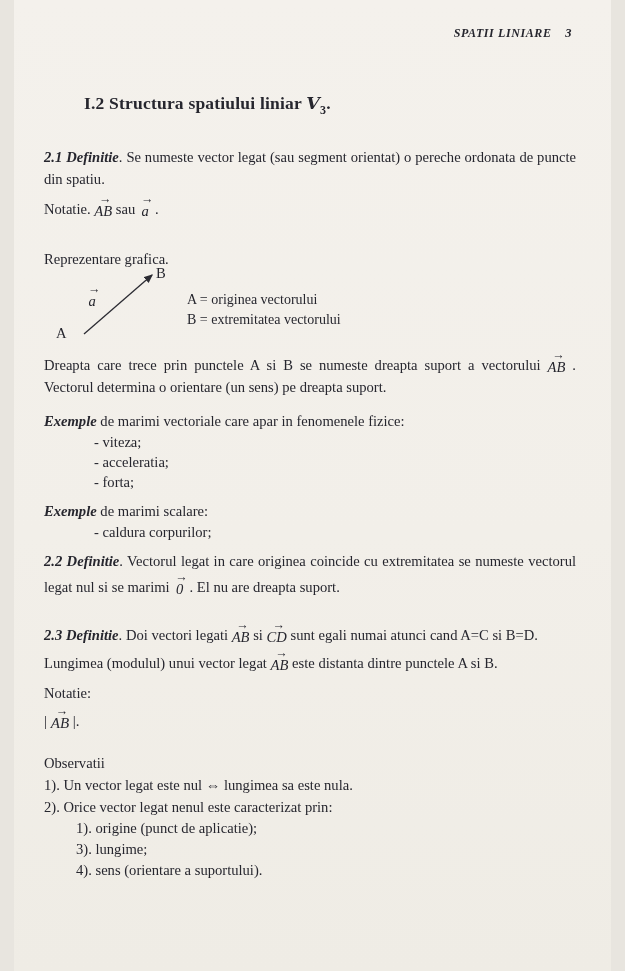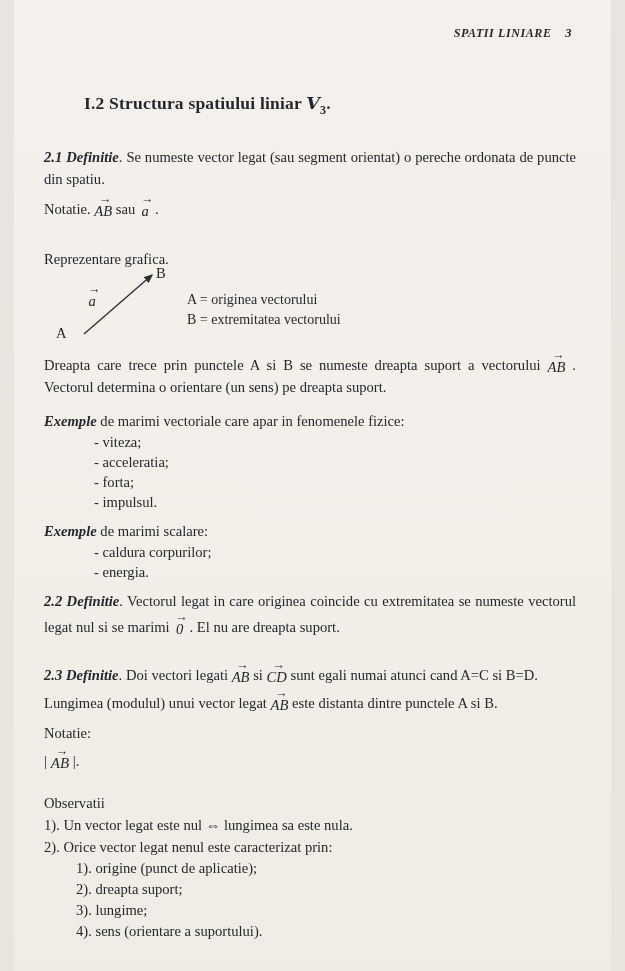--- a/index.html
+++ b/index.html
@@ -104,47 +104,44 @@
   </div>
 
   <p class="para-dreapta just"><span>Dreapta care trece prin punctele A si B se numeste </span><span class="u">dreapta suport</span><span> a vectorului </span><span class="vec"><span class="arr">→</span><span class="base">AB</span></span><span> . Vectorul determina o orientare (un sens) pe dreapta suport.</span></p>
 
   <div class="examples">
     <p class="ex-head"><span class="lead">Exemple</span><span> de marimi vectoriale care apar in fenomenele fizice:</span></p>
     <div class="ex-list">
       <div>- viteza;</div>
       <div>- acceleratia;</div>
       <div>- forta;</div>
-      <div>- impulsul.</div>
     </div>
   </div>
 
   <div class="examples second">
     <p class="ex-head"><span class="lead">Exemple</span><span> de marimi scalare:</span></p>
     <div class="ex-list">
       <div>- caldura corpurilor;</div>
-      <div>- energia.</div>
     </div>
   </div>
 
   <p class="def22 just"><span class="lead">2.2 Definitie</span><span>. Vectorul legat in care originea coincide cu extremitatea se numeste vectorul legat </span><span class="u">nul</span><span> si se marimi </span><span class="vec"><span class="arr">→</span><span class="base">0</span></span><span> . El nu are dreapta suport.</span></p>
 
   <p class="def23"><span class="lead">2.3 Definitie</span><span>. Doi vectori legati </span><span class="vec"><span class="arr">→</span><span class="base">AB</span></span><span> si </span><span class="vec"><span class="arr">→</span><span class="base">CD</span></span><span> sunt egali numai atunci cand A=C si B=D.</span></p>
 
   <p class="para-lungimea"><span class="u">Lungimea</span><span> </span><span class="u">(modulul)</span><span> unui vector legat </span><span class="vec"><span class="arr">→</span><span class="base">AB</span></span><span> este distanta dintre punctele A si B.</span></p>
 
   <p class="notation2-label"><span class="u">Notatie</span><span>:</span></p>
 
   <p class="modulus"><span>| </span><span class="vec"><span class="arr">→</span><span class="base">AB</span></span><span> |.</span></p>
 
   <div class="obs">
     <p class="obs-head"><span class="u">Observatii</span></p>
     <p class="obs-item">1). Un vector legat este nul ⇔ lungimea sa este nula.</p>
     <p class="obs-item">2). Orice vector legat nenul este caracterizat prin:</p>
     <div class="obs-sublist">
       <div>1). origine (punct de aplicatie);</div>
-      <div>2). dreapta suport;</div>
       <div>3). lungime;</div>
       <div>4). sens (orientare a suportului).</div>
     </div>
   </div>
 
 </div>
 
 </body></html>

